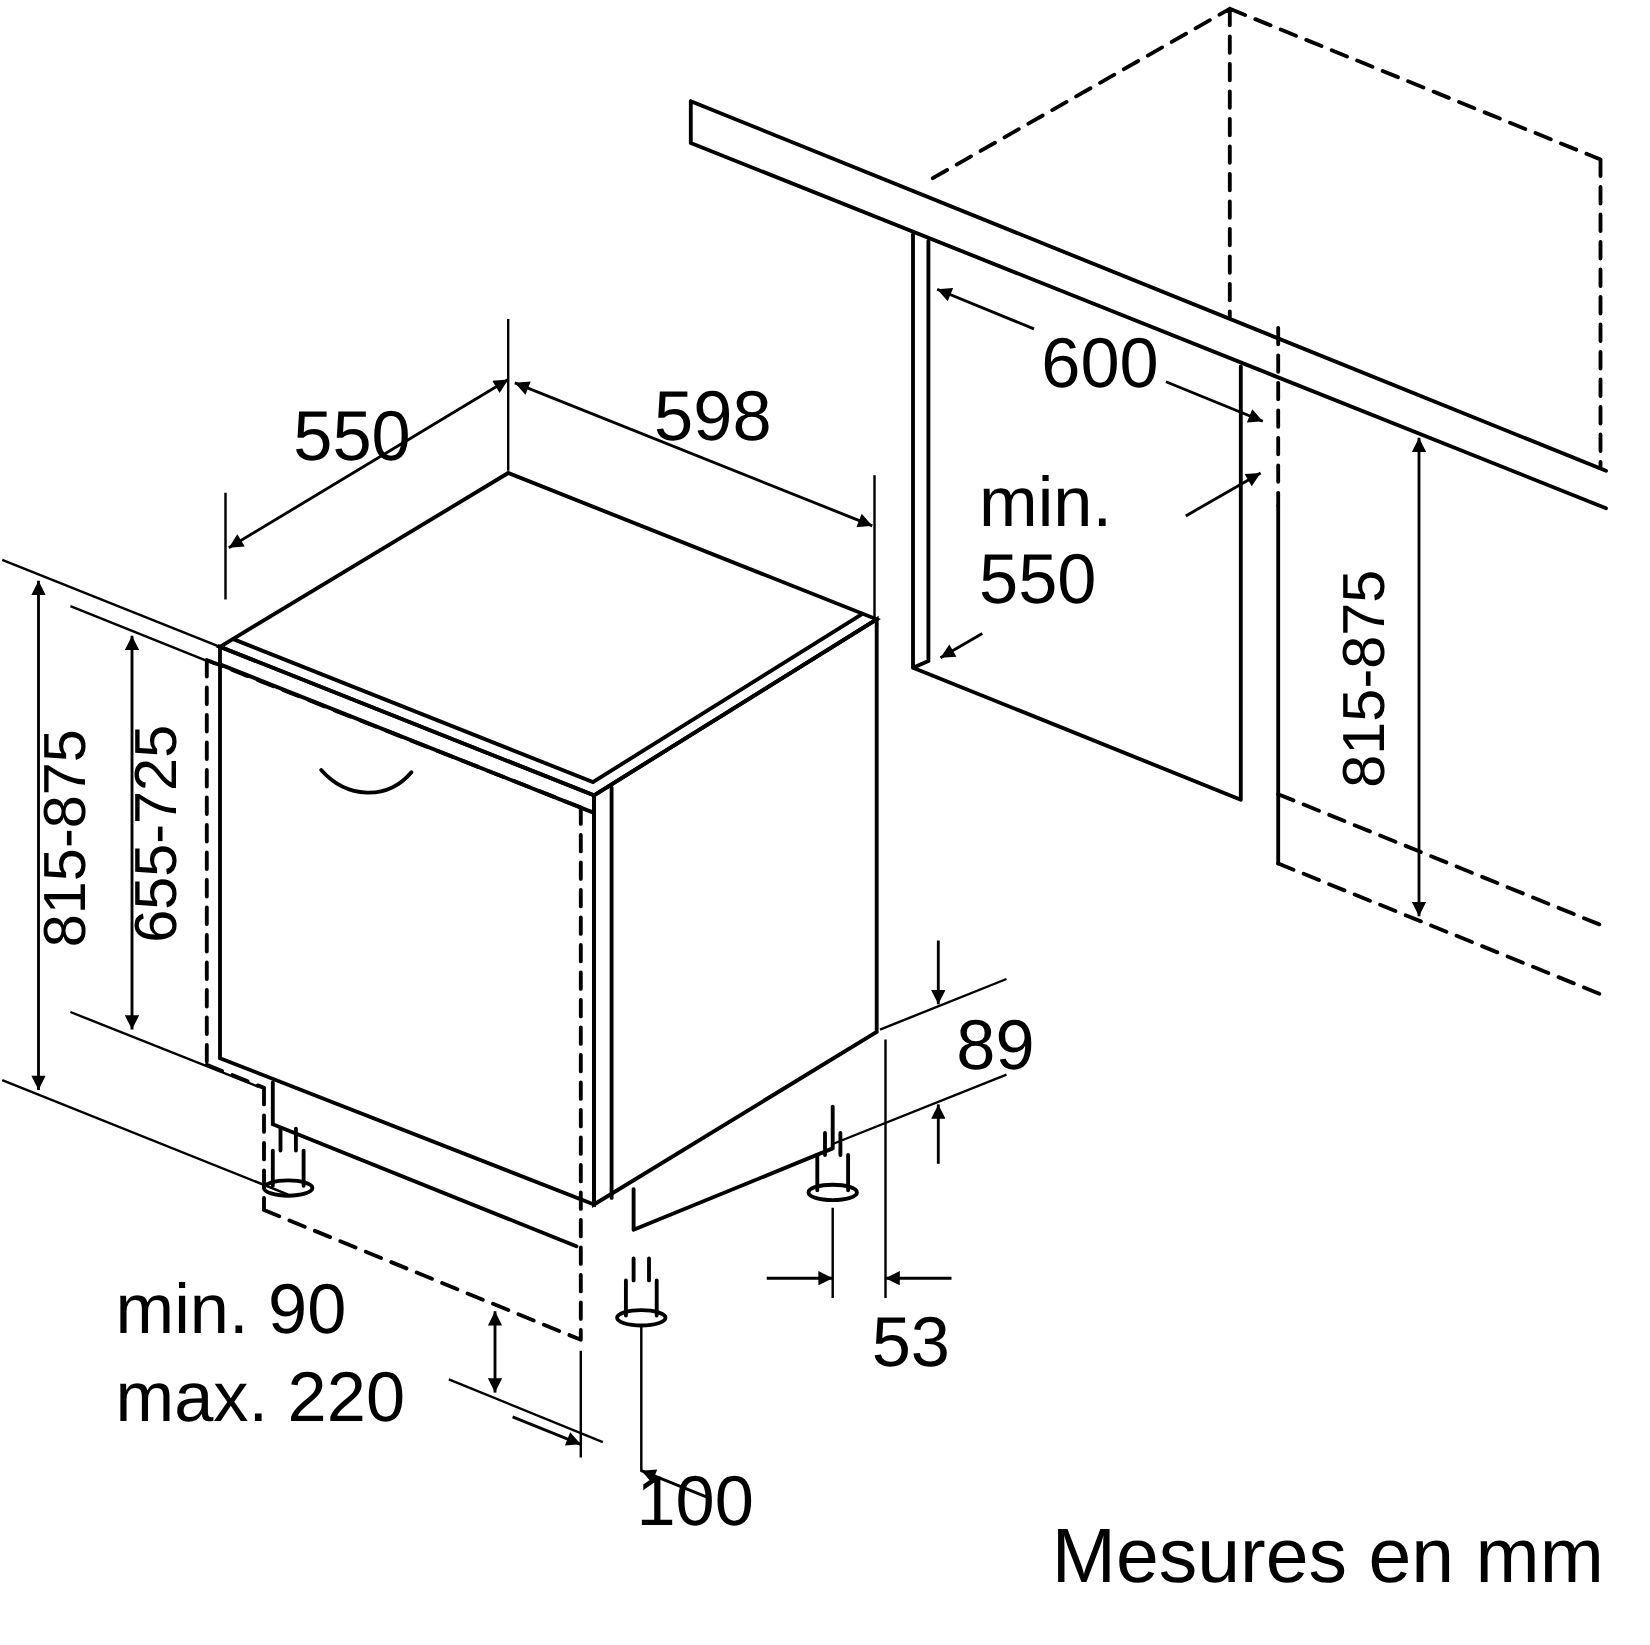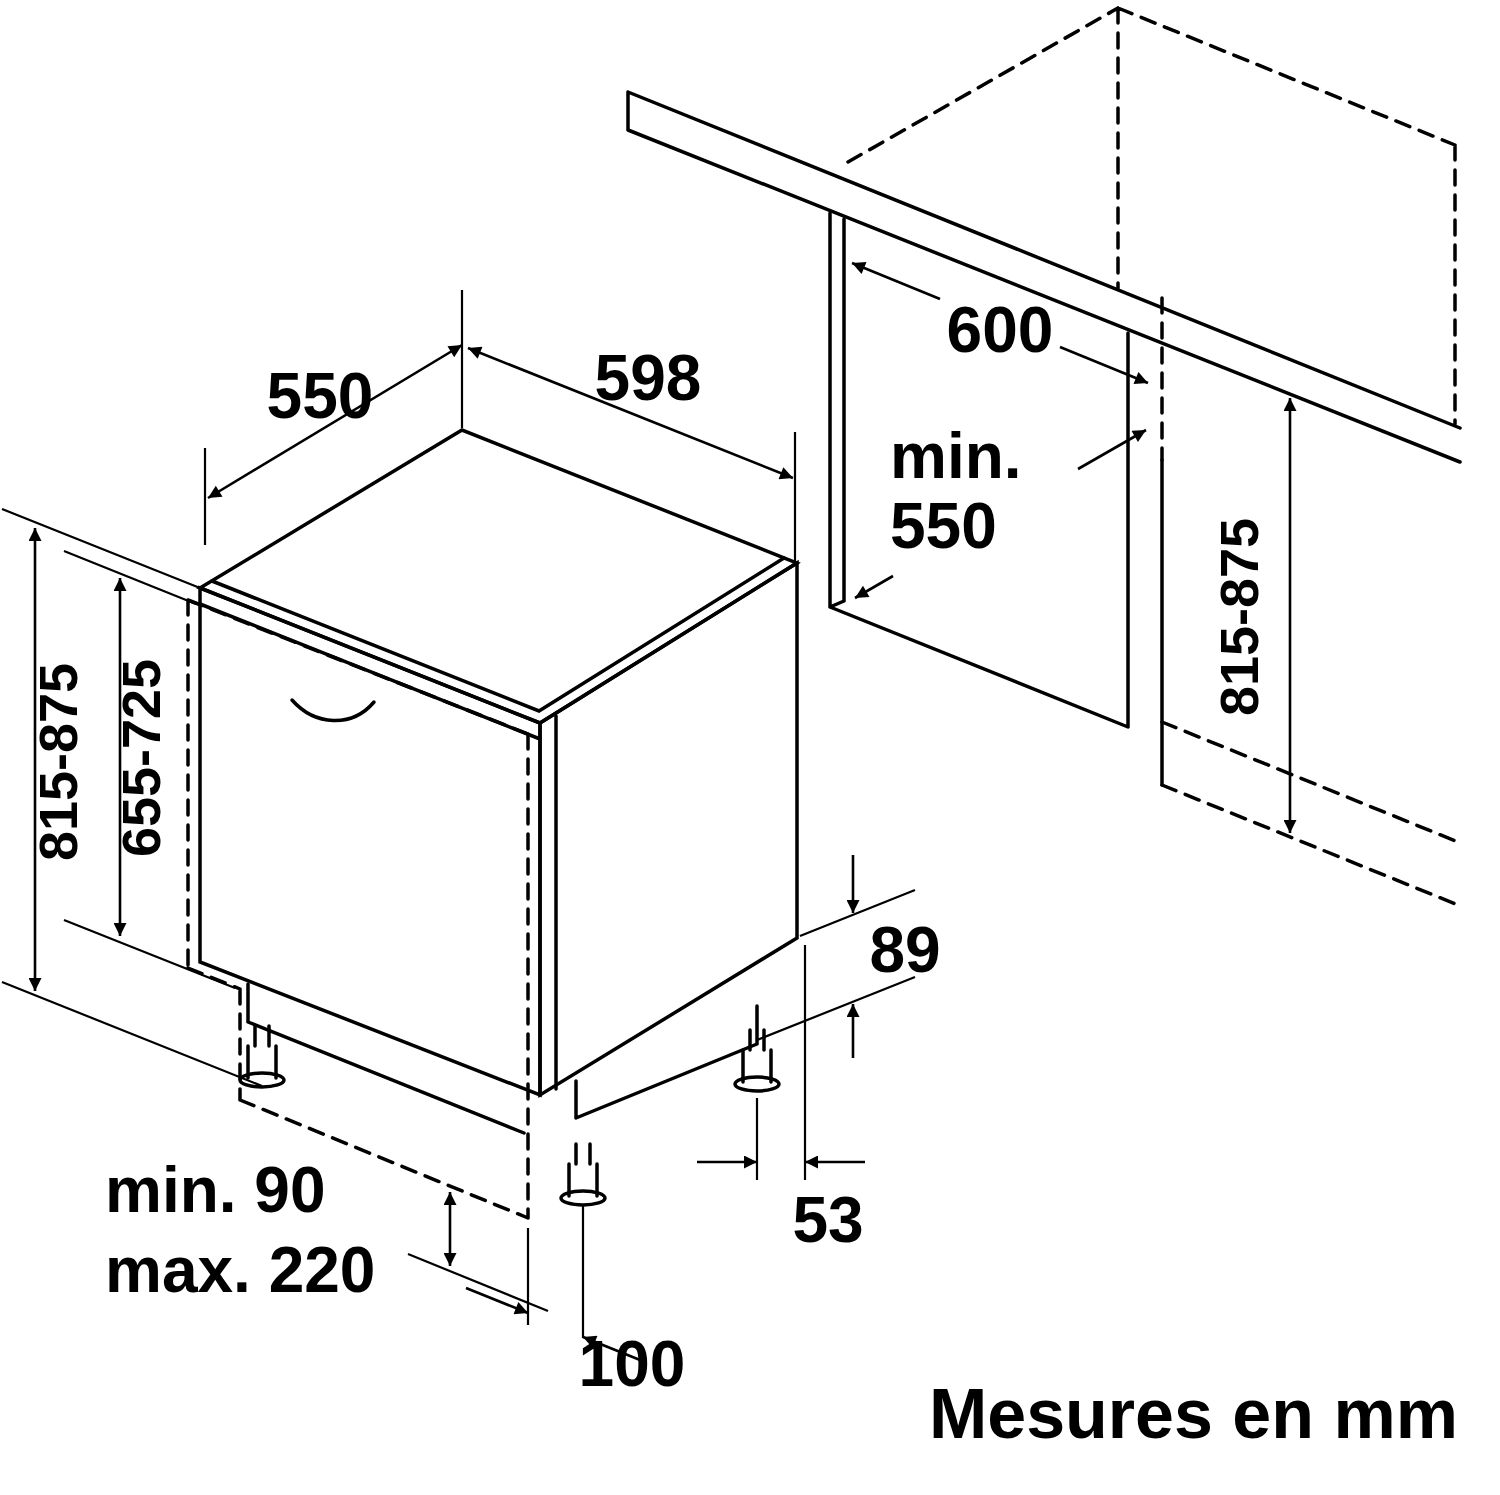--- a/index.html
+++ b/index.html
@@ -1,17 +1,17 @@
 <!DOCTYPE html>
 <html><head>
 <meta charset="utf-8">
 <style>
   html,body{margin:0;padding:0;background:#fff;}
   body{width:1500px;height:1495px;position:relative;font-family:"Liberation Sans",sans-serif;}
-  #stage{position:absolute;inset:0;font-weight:bold;}
+  #stage{position:absolute;inset:0;}
   svg{display:block;width:1500px;height:1495px;}
   .ln{stroke:#000;stroke-width:3.5;fill:none;stroke-linecap:round;}
   .thin{stroke:#000;stroke-width:2.2;fill:none;}
   .dash{stroke-dasharray:15 10;}
   .dimln{stroke:#000;stroke-width:2.6;fill:none;}
   .dim{font-family:"Liberation Sans",sans-serif;font-size:64px;fill:#000;}
   .dimr{font-family:"Liberation Sans",sans-serif;font-size:54px;fill:#000;}
   .cap{font-family:"Liberation Sans",sans-serif;font-size:70px;fill:#000;}
 </style>
 </head>

